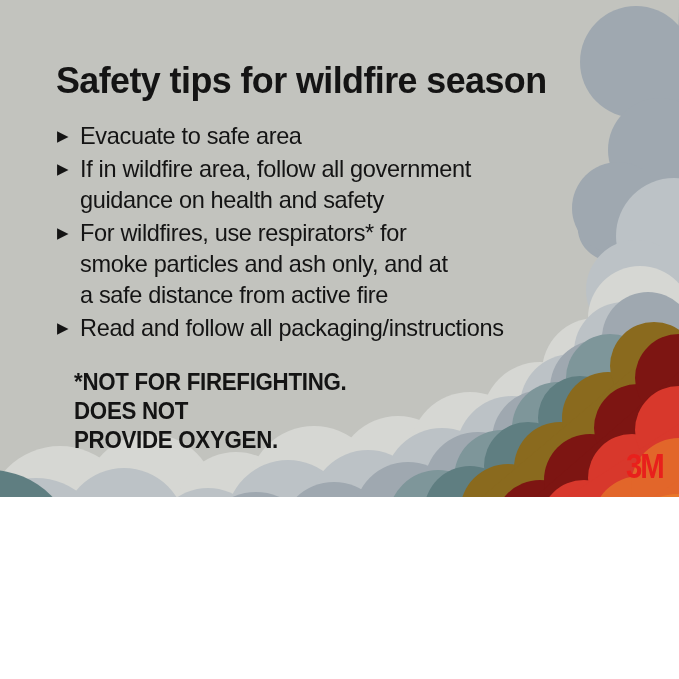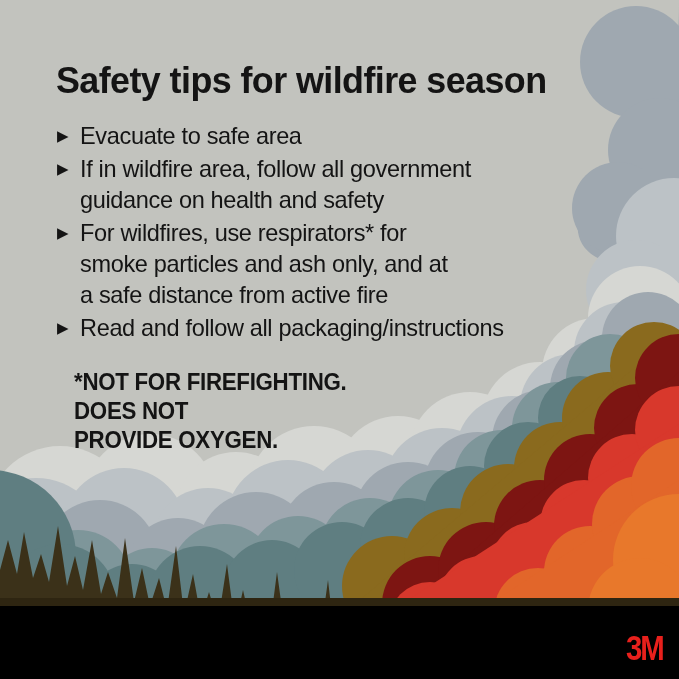--- a/index.html
+++ b/index.html
@@ -3,21 +3,21 @@
 <meta charset="utf-8">
 <style>
   html, body {
     margin: 0;
     padding: 0;
     background: #ffffff;
   }
   #poster {
     position: relative;
     width: 679px;
-    height: 679px;
+    height: 497px;
     overflow: hidden;
     background: #c2c3be;
     font-family: "Liberation Sans", sans-serif;
     -webkit-font-smoothing: antialiased;
   }
 
   
   #artwork {
     position: absolute;
     inset: 0;

